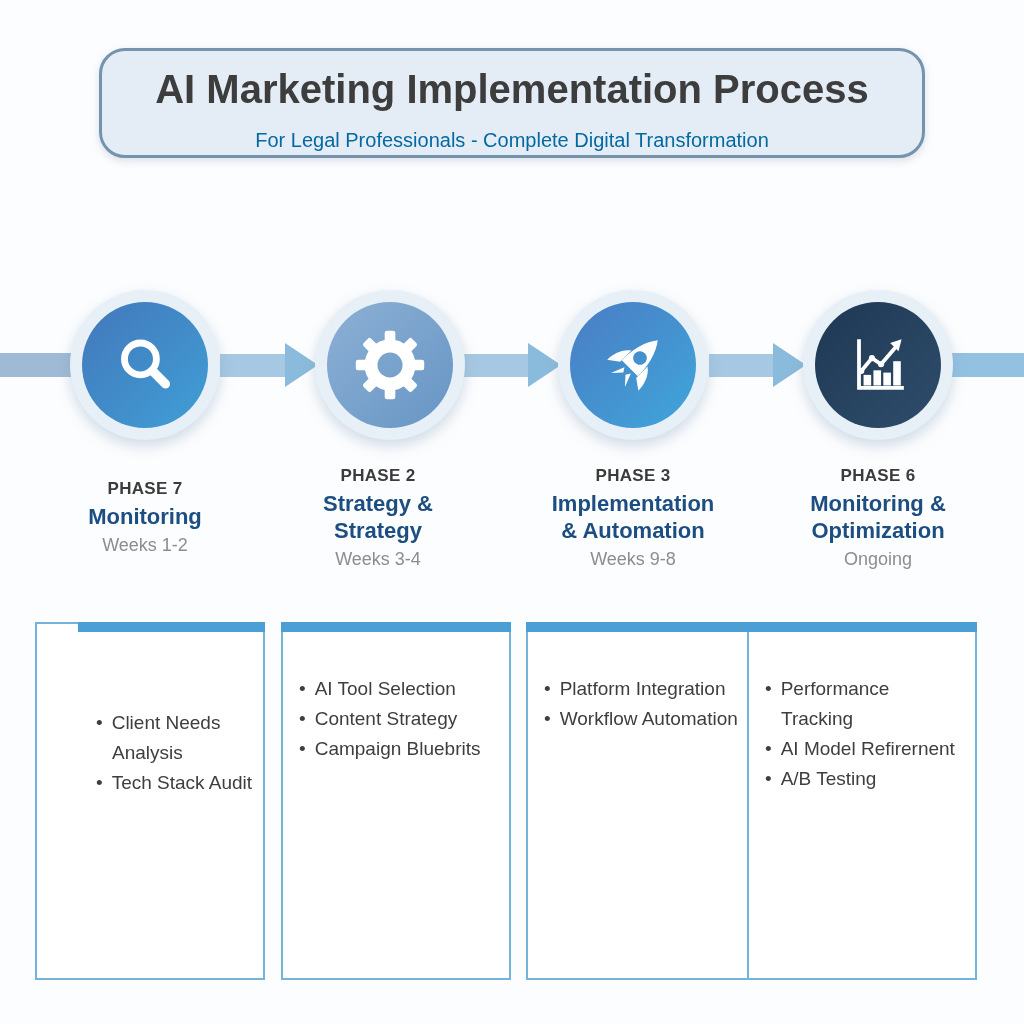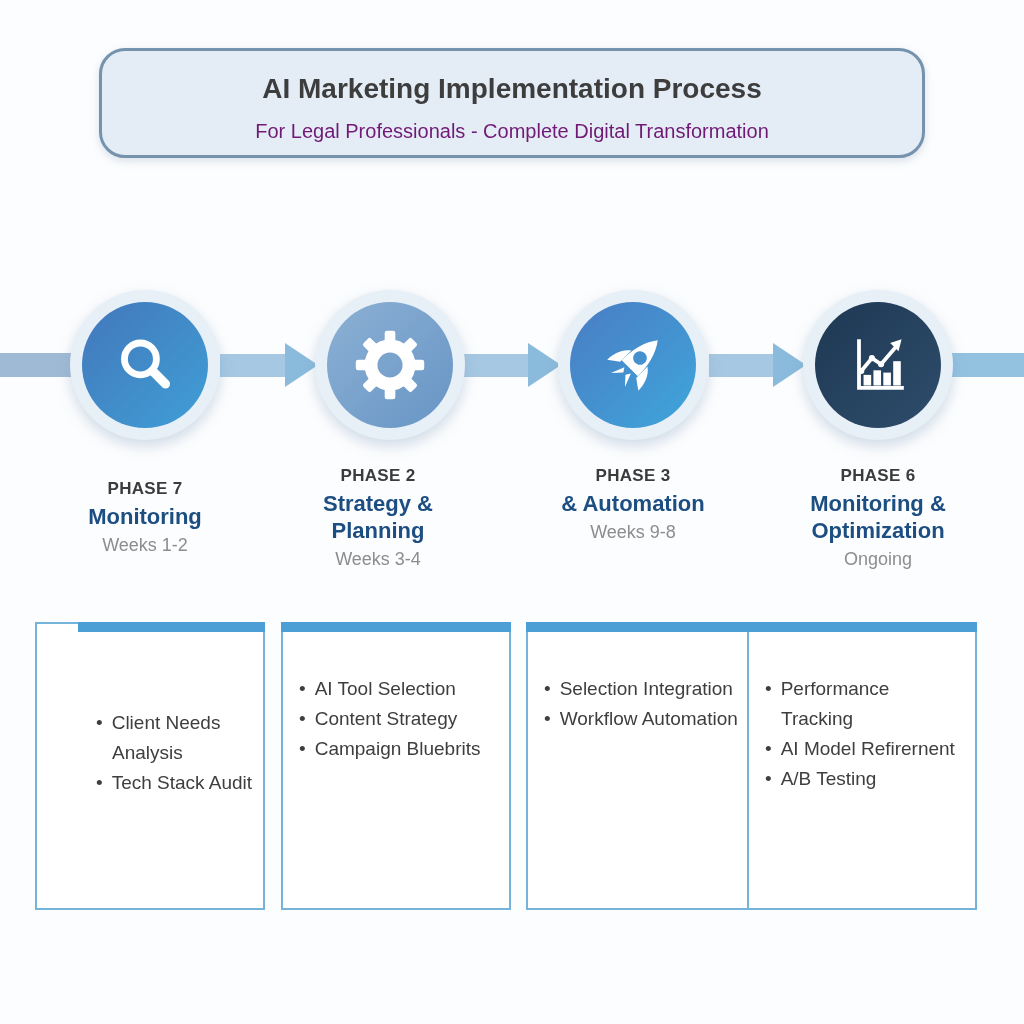--- a/index.html
+++ b/index.html
@@ -9,24 +9,24 @@
     font-family:"Liberation Sans", sans-serif;
   }
   
   .banner{
     position:absolute;left:99px;top:48px;width:826px;height:110px;
     background:#e4edf6;border:3px solid #7593ad;border-radius:26px;
     box-sizing:border-box;text-align:center;
     box-shadow:0 3px 8px rgba(110,140,170,.25);
   }
   .banner-title{
-    margin-top:17px;font-size:28px;line-height:42px;font-weight:700;color:#3d3d3d;
+    margin-top:17px;font-size:40px;line-height:42px;font-weight:700;color:#3d3d3d;
   }
   .banner-subtitle{
-    margin-top:7px;font-size:20px;line-height:28px;color:#701a75;
+    margin-top:16px;font-size:20px;line-height:28px;color:#0369a1;
   }
   
   .band{position:absolute;top:353px;height:24px;}
   .band-left{left:0;width:80px;background:#9fbad4;}
   .band-right{left:948px;width:76px;background:#93c2e0;}
   .shaft{position:absolute;top:354px;height:23px;background:#a6c8e2;}
   .head{position:absolute;top:343px;width:0;height:0;
     border-top:22px solid transparent;border-bottom:22px solid transparent;
     border-left:33px solid #8bbbdc;}
   .a1s{left:220px;width:65px;} .a1h{left:285px;}
@@ -49,21 +49,21 @@
   .circle-4{background:linear-gradient(135deg,#1e3853 0%,#2e4d6b 100%);}
   .circle svg{width:76px;height:76px;display:block;}
   
   .phase-col{position:absolute;top:466px;width:250px;text-align:center;}
   .pc-1{left:20px;padding-top:13px;} .pc-2{left:253px;} .pc-3{left:508px;} .pc-4{left:753px;}
   .phase-label{font-size:17px;font-weight:700;color:#3b3b3b;letter-spacing:.3px;}
   .phase-name{margin-top:4px;font-size:22px;line-height:27px;font-weight:700;color:#1d4e82;}
   .phase-duration{margin-top:5px;font-size:18px;color:#8d8d8d;}
   
   .card{
-    position:absolute;top:622px;width:230px;height:288px;box-sizing:border-box;
+    position:absolute;top:622px;width:230px;height:358px;box-sizing:border-box;
     border:2px solid #74b4da;background:#fff;
   }
   .c-1{left:35px;padding-left:43px;} .c-2{left:281px;} .c-3{left:526px;} .c-4{left:747px;}
   .card-topbar{height:10px;background:#4b9fd5;margin:-2px -2px 0 -2px;}
   .card ul{list-style:none;margin:42px 0 0 0;padding:0 10px 0 16px;}
   .c-1 ul{margin-top:76px;}
   .card li{
     font-size:19px;line-height:30px;color:#3e3e3e;
     padding-left:16px;text-indent:-16px;
   }
@@ -155,28 +155,29 @@
       <div>Monitoring</div>
 
     </div>
     <div class="phase-duration">Weeks 1-2</div>
   </div>
 
   <div class="phase-col pc-2">
     <div class="phase-label">PHASE 2</div>
     <div class="phase-name">
       <div>Strategy &amp;</div>
-      <div>Planning</div>
+      <div>Strategy</div>
     </div>
     <div class="phase-duration">Weeks 3-4</div>
   </div>
 
   <div class="phase-col pc-3">
     <div class="phase-label">PHASE 3</div>
     <div class="phase-name">
+      <div>Implementation</div>
       <div>&amp; Automation</div>
     </div>
     <div class="phase-duration">Weeks 9-8</div>
   </div>
 
   <div class="phase-col pc-4">
     <div class="phase-label">PHASE 6</div>
     <div class="phase-name">
       <div>Monitoring &amp;</div>
       <div>Optimization</div>
@@ -198,21 +199,21 @@
     <ul>
       <li>AI Tool Selection</li>
       <li>Content Strategy</li>
       <li>Campaign Bluebrits</li>
     </ul>
   </div>
 
   <div class="card c-3">
     <div class="card-topbar"></div>
     <ul>
-      <li>Selection Integration</li>
+      <li>Platform Integration</li>
       <li>Workflow Automation</li>
     </ul>
   </div>
 
   <div class="card c-4">
     <div class="card-topbar"></div>
     <ul>
       <li>Performance Tracking</li>
       <li>AI Model Refirernent</li>
       <li>A/B Testing</li>

